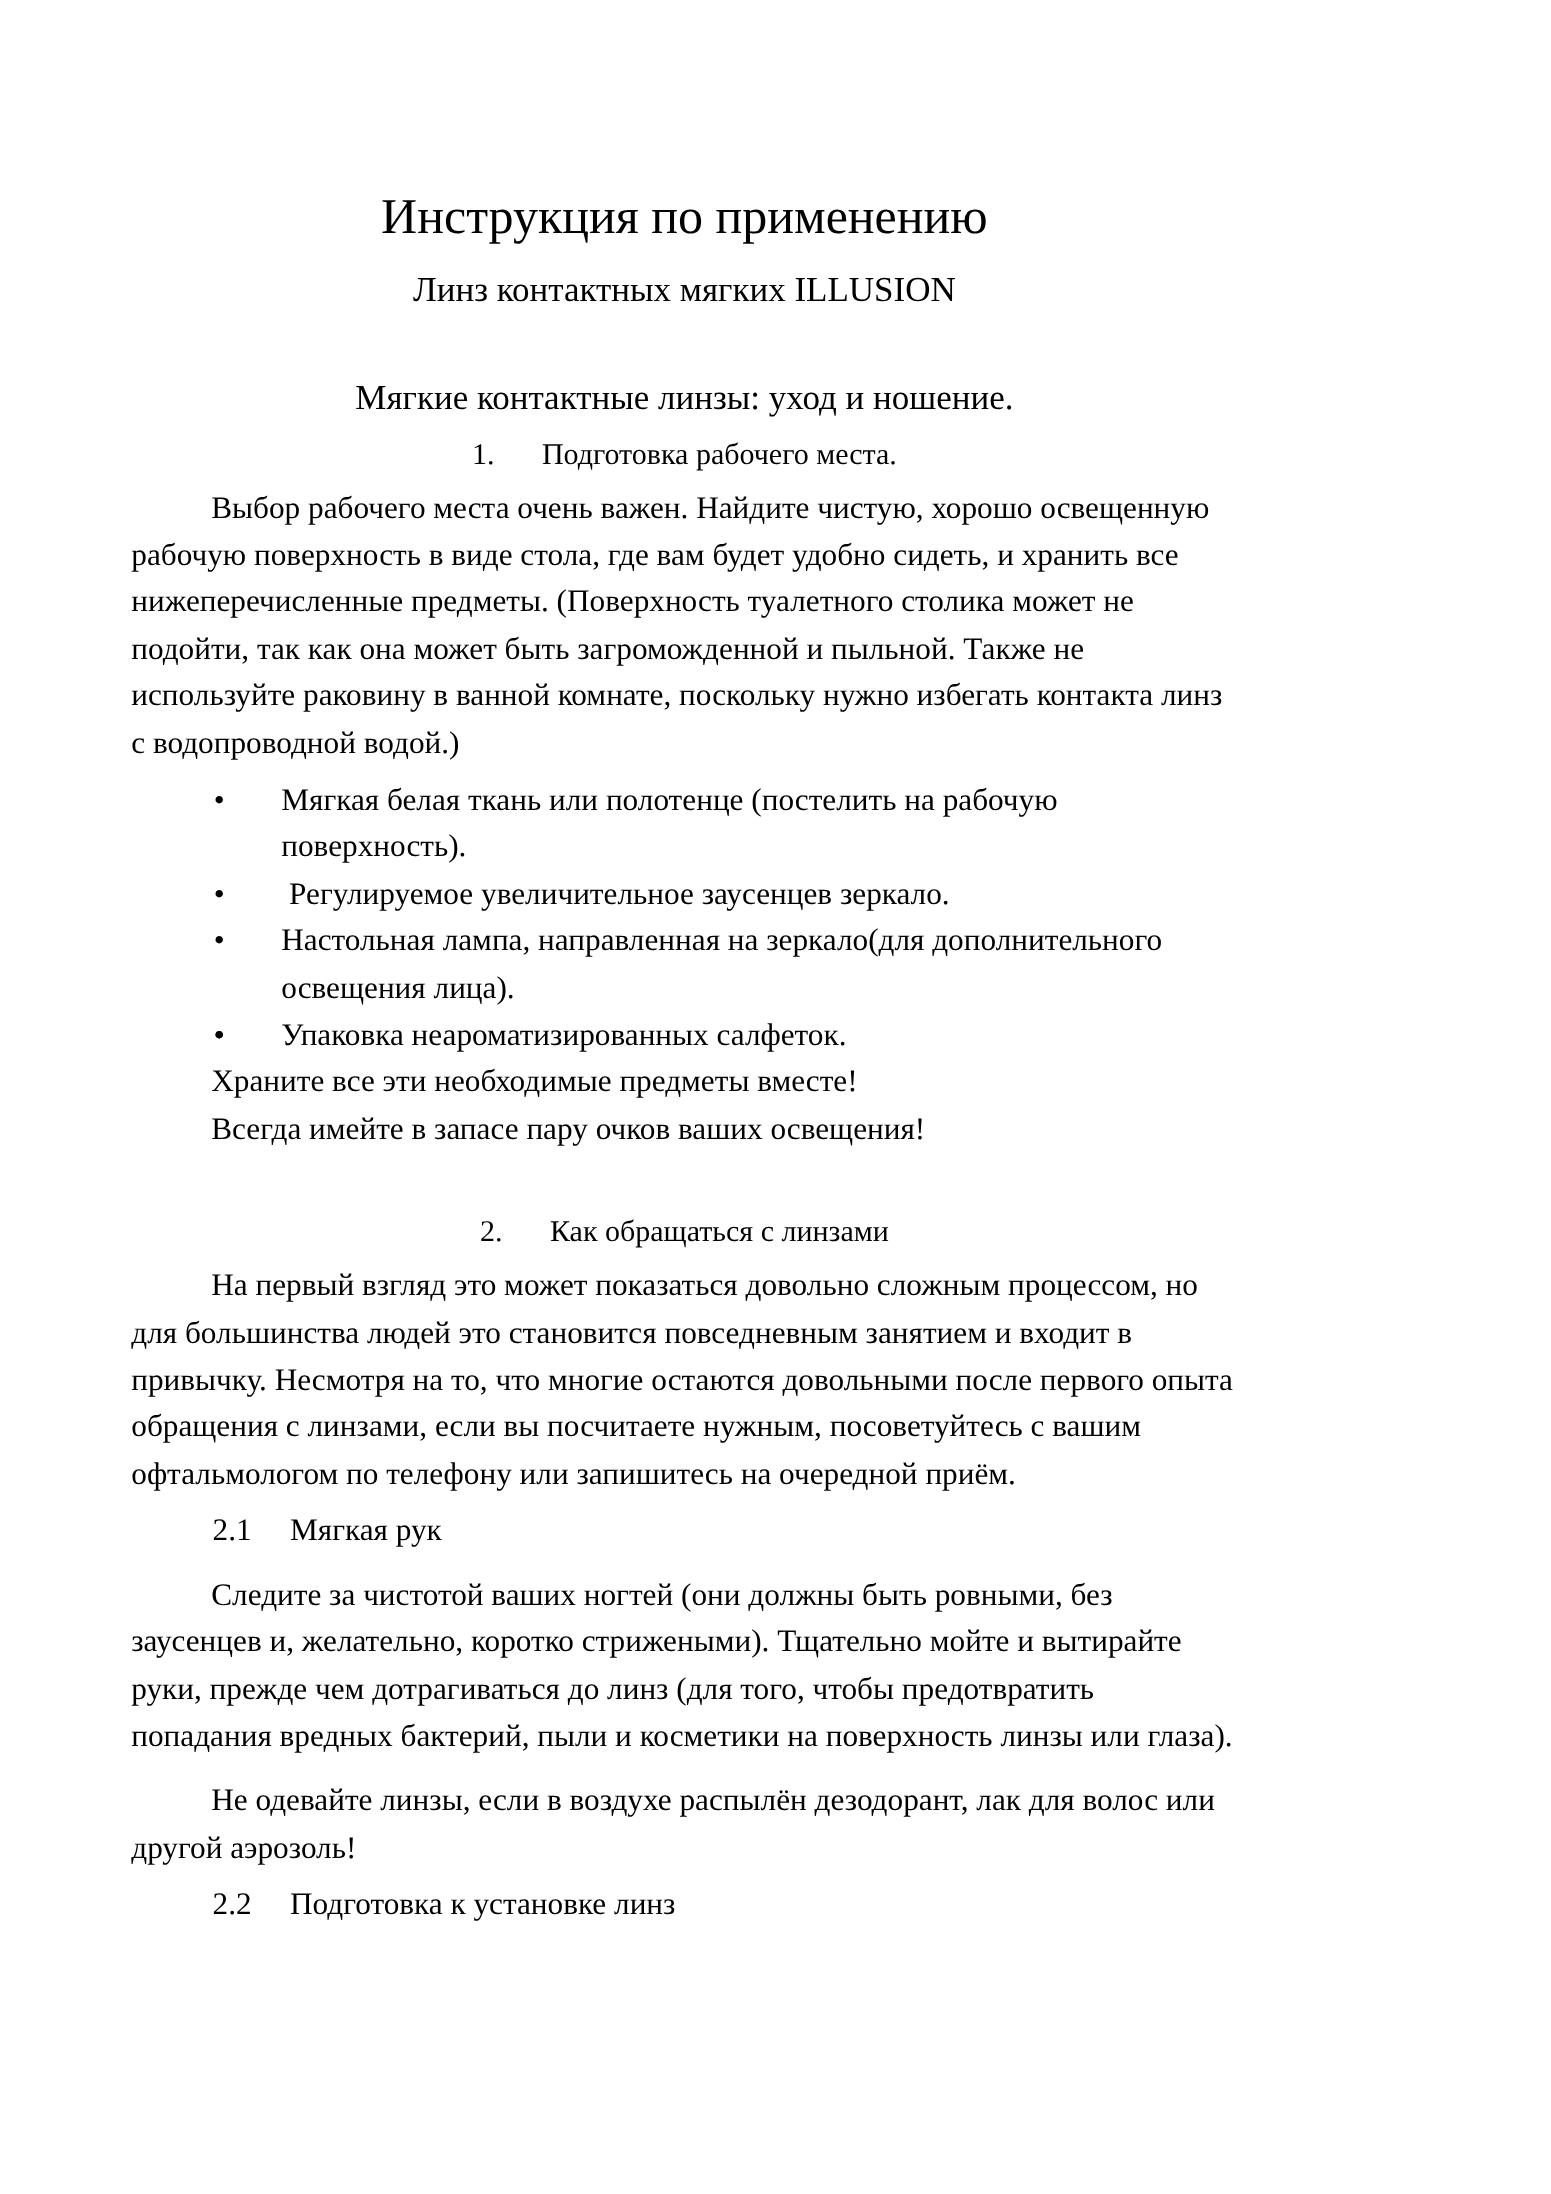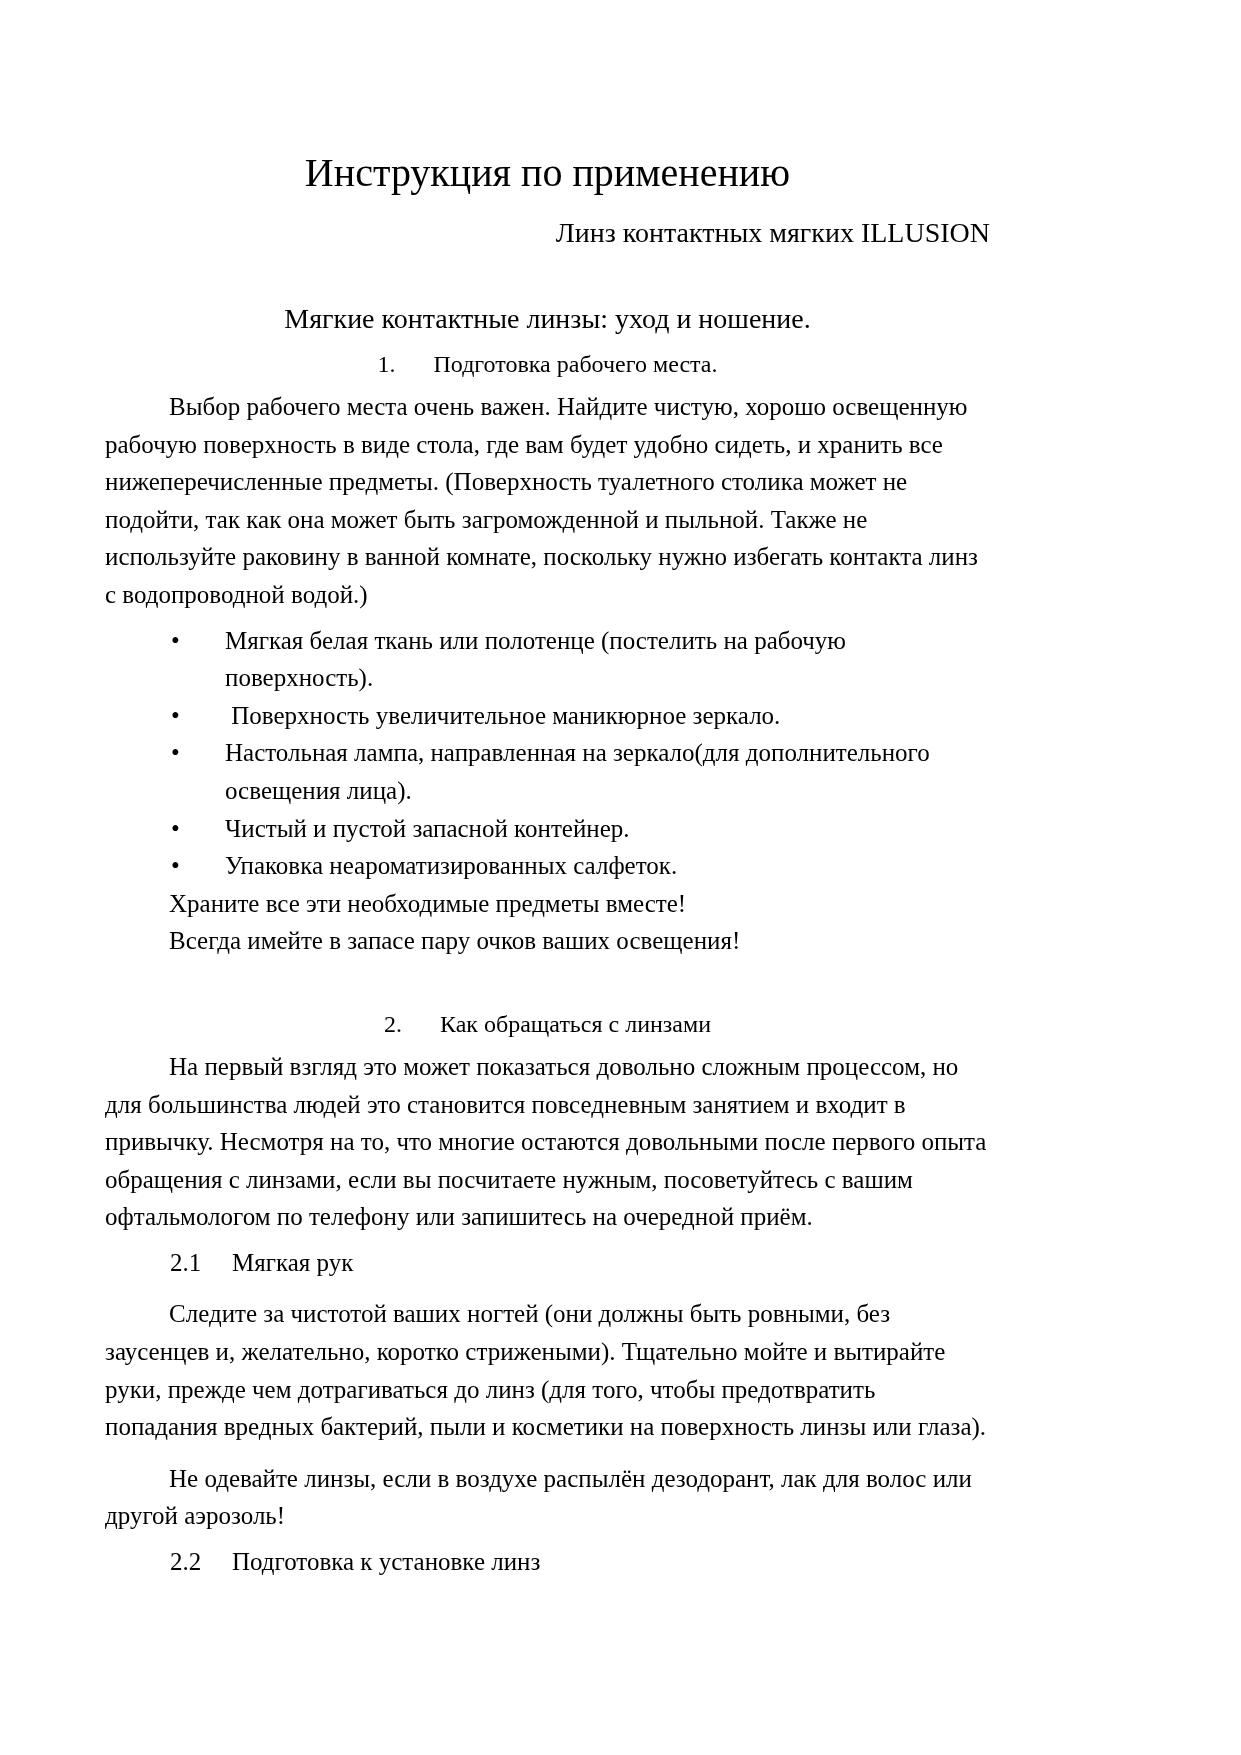--- a/index.html
+++ b/index.html
@@ -21,21 +21,21 @@
   .doc-title {
     font-size: 40px;
     line-height: 46px;
     font-weight: normal;
     text-align: center;
     margin: 0;
   }
   .doc-subtitle {
     font-size: 28px;
     line-height: 34px;
-    text-align: right;
+    text-align: center;
     margin-top: 20px;
   }
   .intro-heading {
     font-size: 28px;
     line-height: 34px;
     text-align: center;
     margin-top: 52px;
   }
   .num-heading {
     font-size: 24px;
@@ -100,29 +100,28 @@
 
     <p class="para">Выбор рабочего места очень важен. Найдите чистую, хорошо освещенную рабочую поверхность в виде стола, где вам будет удобно сидеть, и хранить все нижеперечисленные предметы. (Поверхность туалетного столика может не подойти, так как она может быть загроможденной и пыльной. Также не используйте раковину в ванной комнате, поскольку нужно избегать контакта линз с водопроводной водой.)</p>
 
     <div class="bullet-list">
       <div class="bullet">
         <span class="marker">•</span>
         <span class="b-text">Мягкая белая ткань или полотенце (постелить на рабочую поверхность).</span>
       </div>
       <div class="bullet">
         <span class="marker">•</span>
-        <span class="b-text"> Поверхность увеличительное маникюрное зеркало.</span>
+        <span class="b-text"> Регулируемое увеличительное заусенцев зеркало.</span>
       </div>
       <div class="bullet">
         <span class="marker">•</span>
         <span class="b-text">Настольная лампа, направленная на зеркало(для дополнительного освещения лица).</span>
       </div>
       <div class="bullet">
         <span class="marker">•</span>
-        <span class="b-text">Чистый и пустой запасной контейнер.</span>
       </div>
       <div class="bullet">
         <span class="marker">•</span>
         <span class="b-text">Упаковка неароматизированных салфеток.</span>
       </div>
     </div>
 
     <p class="note">Храните все эти необходимые предметы вместе!</p>
     <p class="note">Всегда имейте в запасе пару очков ваших освещения!</p>
   </div>

